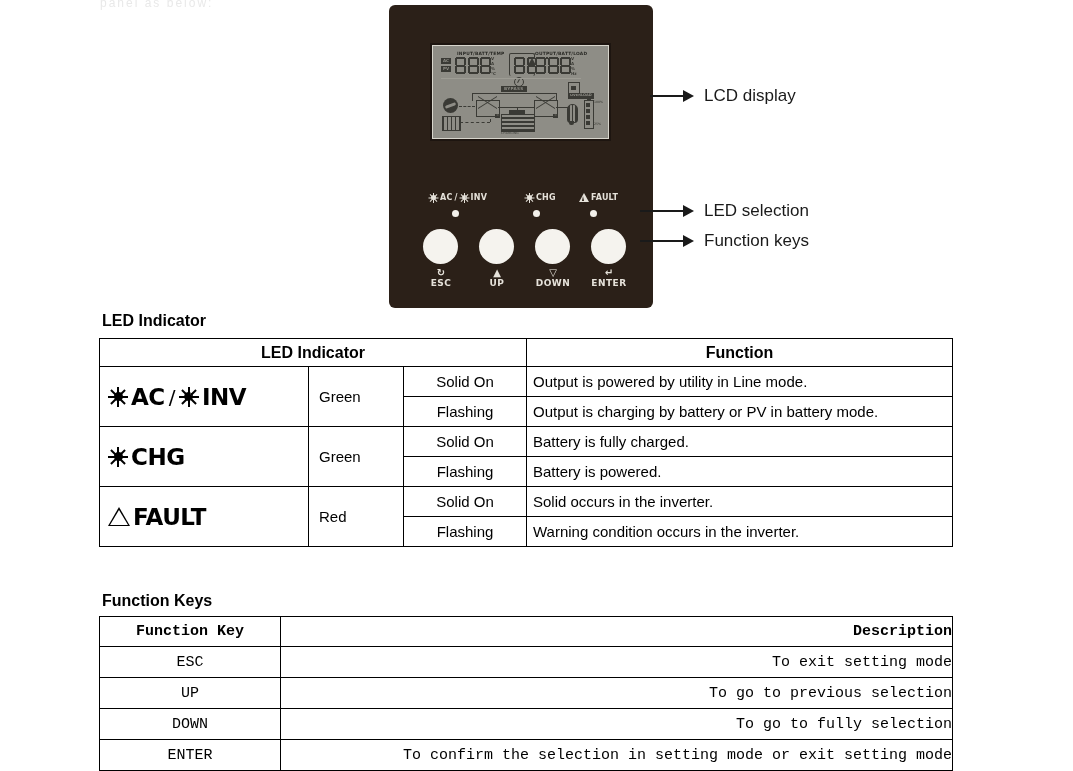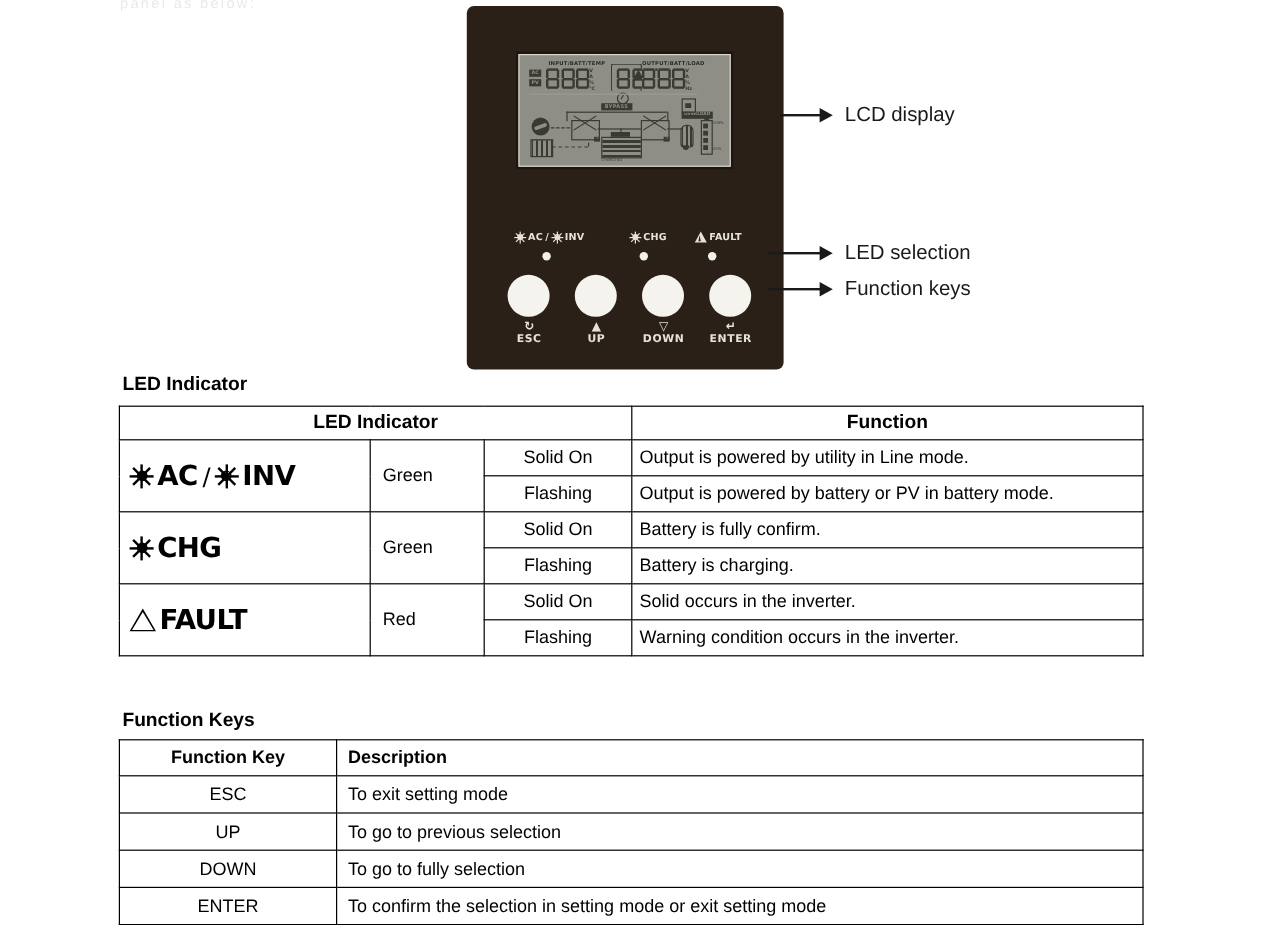--- a/index.html
+++ b/index.html
@@ -348,27 +348,27 @@
   .tri-k::after{
     content:"";position:absolute;left:2px;top:3px;width:0;height:0;
     border-left:9px solid transparent;border-right:9px solid transparent;
     border-bottom:15px solid #fff;
   }
   .tri-k u{
     position:absolute;left:10px;top:7px;width:2px;height:8px;background:#000;
     text-decoration:none;display:block;
   }
 
-  #fn-table{left:99px;top:616px;width:854px;}
+  #fn-table{left:99px;top:616px;width:854px;font-family:Liberation Mono, monospace;}
   #fn-table th{
     font-weight:bold;font-size:15px;height:29px;
   }
   #fn-table th.k,#fn-table td.k{width:180px;text-align:center;}
   #fn-table th.k{text-align:center;}
-  #fn-table th.d,#fn-table td.d{padding-left:9px;text-align:left;}
+  #fn-table th.d,#fn-table td.d{padding-left:9px;text-align:right;}
   #fn-table td{height:30px;font-size:15px;}
 </style>
 </head>
 <body>
 
 <div class="cut-text">panel as below:</div>
 
 <div class="panel-area">
   <div class="device">
 
@@ -584,43 +584,43 @@
             </span>
         <span>INV</span>
       </span>
     </td>
     <td class="color" rowspan="2">Green</td>
     <td class="state">Solid On</td>
     <td class="msg">Output is powered by utility in Line mode.</td>
   </tr>
   <tr>
     <td class="state">Flashing</td>
-    <td class="msg">Output is powered by battery or PV in battery mode.</td>
+    <td class="msg">Output is charging by battery or PV in battery mode.</td>
   </tr>
 
   <tr>
     <td class="sym" rowspan="2">
       <span class="symwrap">
         <span class="sun-k">
               <b></b>
               <i></i>
               <i></i>
               <i></i>
               <i></i>
             </span>
         <span>CHG</span>
       </span>
     </td>
     <td class="color" rowspan="2">Green</td>
     <td class="state">Solid On</td>
-    <td class="msg">Battery is fully confirm.</td>
+    <td class="msg">Battery is fully charged.</td>
   </tr>
   <tr>
     <td class="state">Flashing</td>
-    <td class="msg">Battery is charging.</td>
+    <td class="msg">Battery is powered.</td>
   </tr>
 
   <tr>
     <td class="sym" rowspan="2">
       <span class="symwrap">
         <span class="tri-k">
               <u></u>
             </span>
         <span>FAULT</span>
       </span>

